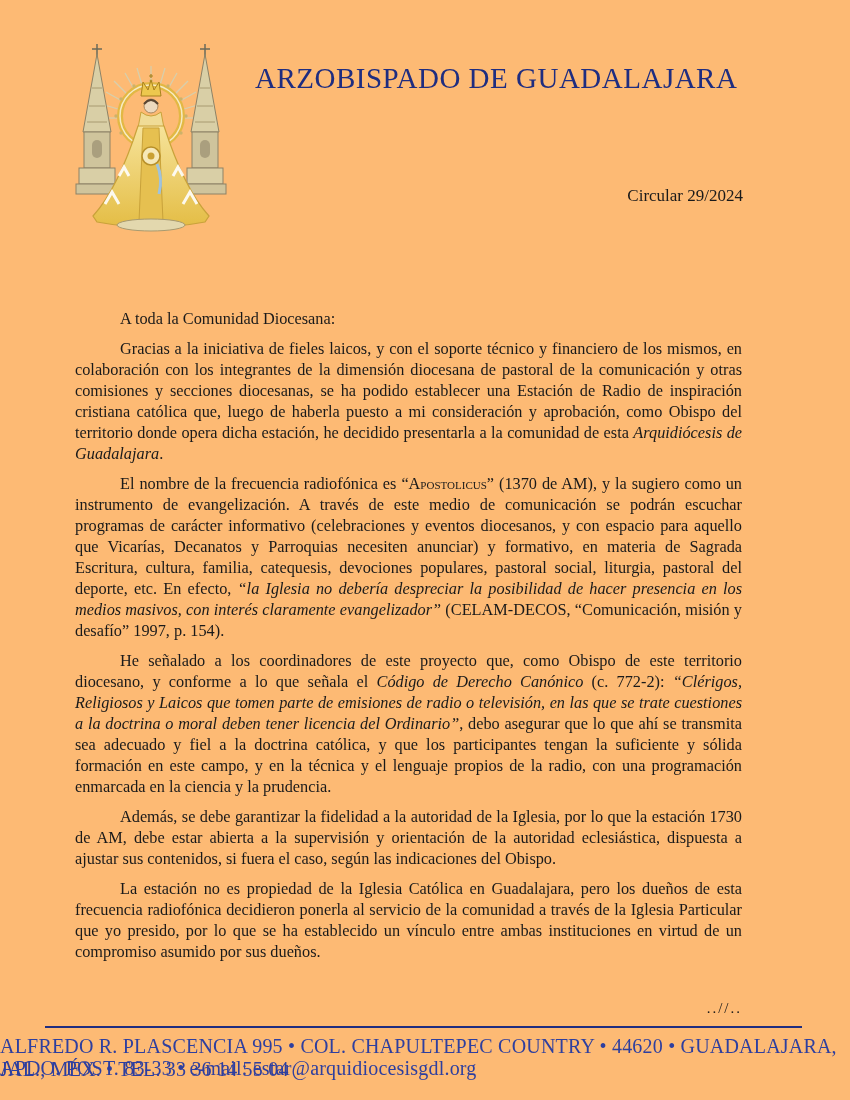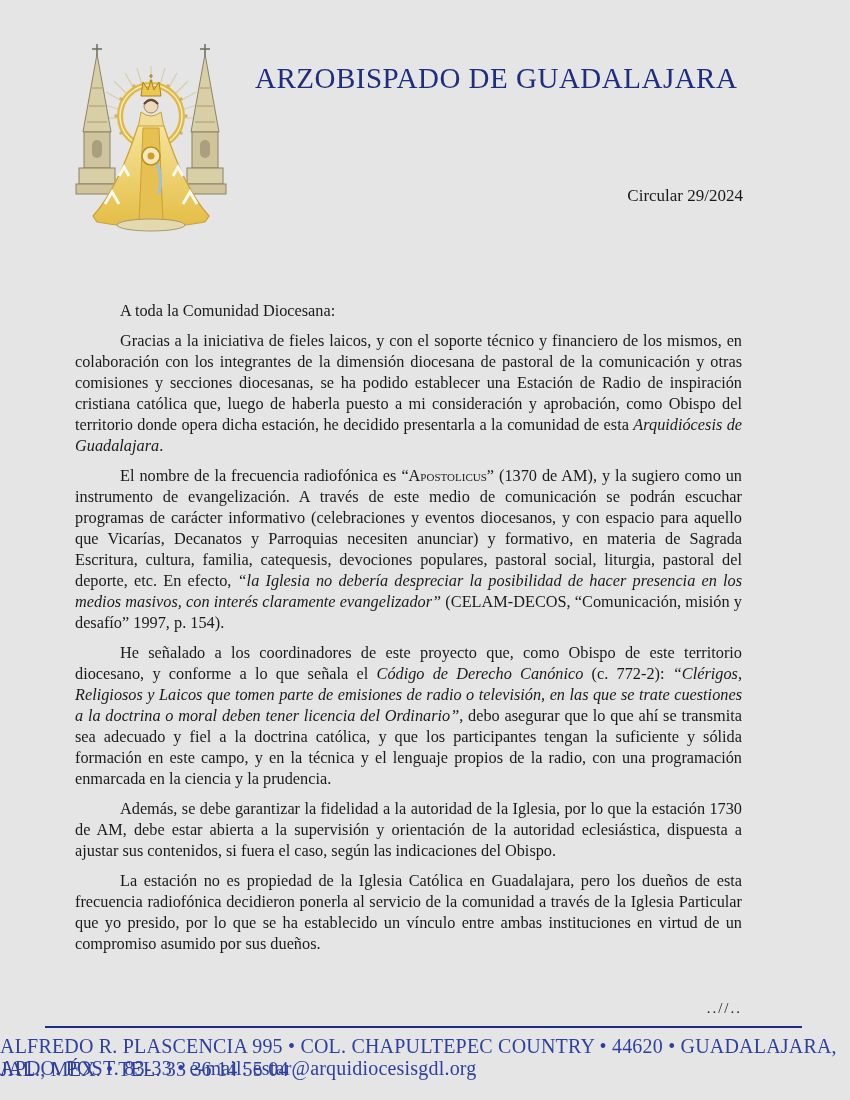--- a/index.html
+++ b/index.html
@@ -1,20 +1,20 @@
 <!DOCTYPE html>
 <html><head>
 <meta charset="utf-8">
 <style>
   html, body { margin: 0; padding: 0; background: #ffffff; }
   .page {
     position: relative;
     width: 850px;
     height: 1100px;
-    background: #e5e5e5;
+    background: #fdba74;
     font-family: "Liberation Serif", "DejaVu Serif", serif;
     color: #1a1a1a;
     overflow: hidden;
   }
   .logo {
     position: absolute;
     left: 66px;
     top: 36px;
     width: 170px;
     height: 200px;
@@ -49,21 +49,21 @@
   }
   .body-text {
     position: absolute;
     left: 75px;
     top: 300px;
     width: 667px;
     font-size: 16.3px;
     line-height: 21px;
     text-align: justify;
   }
-  .body-text p { margin: 0 0 9px 0; text-indent: 45px; }
+  .body-text p { margin: 8px 0 9px 0; text-indent: 45px; }
   .it { font-style: italic; }
   .sc { font-variant: small-caps; }
   .cont-mark {
     position: absolute;
     right: 108px;
     top: 1000px;
     font-size: 15px;
     letter-spacing: 2px;
   }
   .footer-rule {

